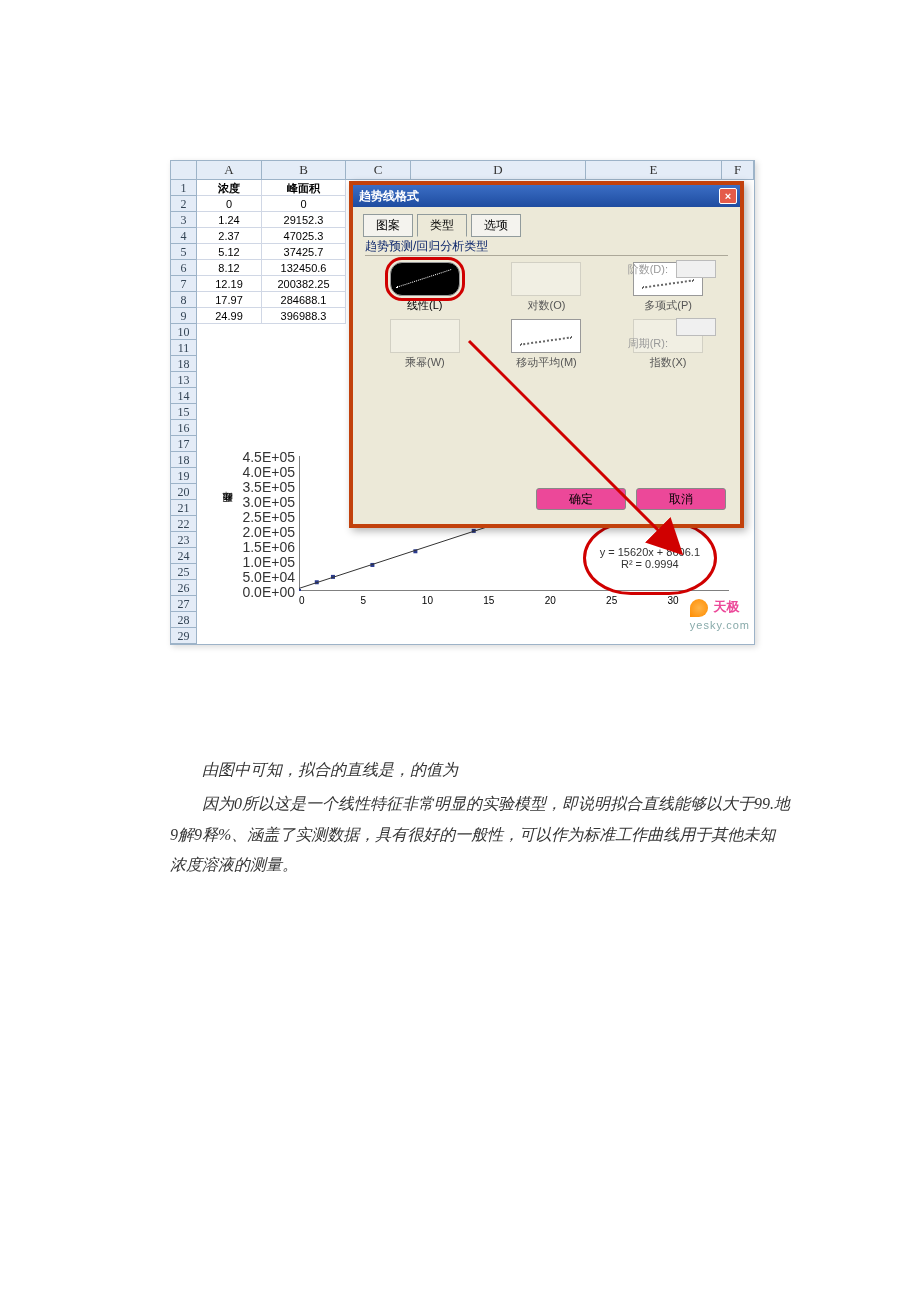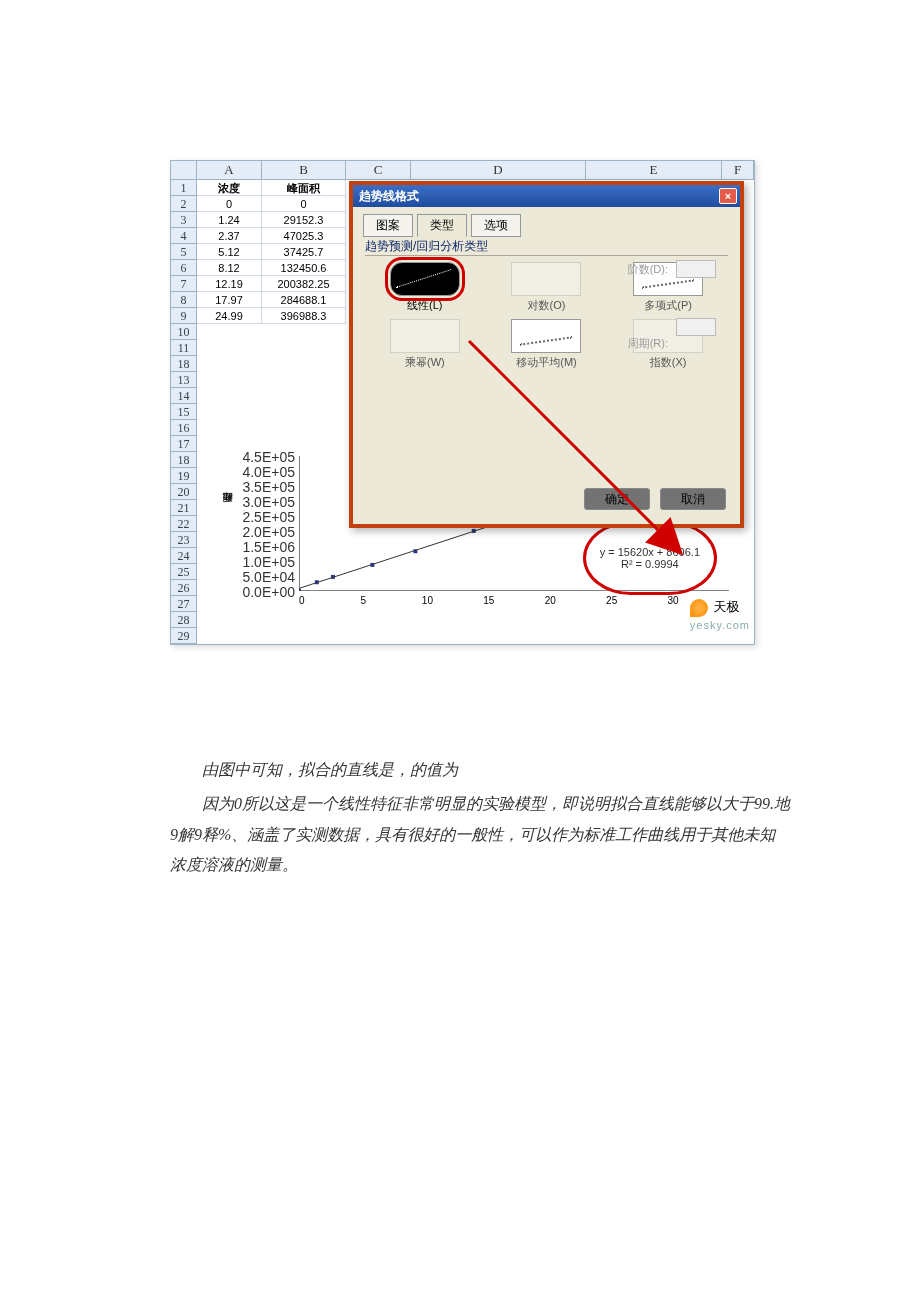--- a/index.html
+++ b/index.html
@@ -264,24 +264,24 @@
     border: 1px solid #bbb;
     background: #f0f0f0;
   }
   .dlg-buttons {
     display: flex;
     justify-content: flex-end;
     gap: 10px;
     padding: 10px 14px 14px 14px;
   }
   .dlg-btn {
-    width: 66px;
+    width: 90px;
     height: 22px;
     font-size: 12px;
-    background: #737373;
+    background: #ec4899;
     border: 1px solid #888;
     border-radius: 3px;
     cursor: pointer;
   }
   .arrow-svg {
     position: absolute;
     left: 178px;
     top: 140px;
     width: 400px;
     height: 300px;
@@ -494,21 +494,21 @@
       <defs>
         <marker id="ah" markerWidth="12" markerHeight="12" refX="10" refY="6" orient="auto">
           <path d="M0,0 L12,6 L0,12 Z" fill="#d00000"></path>
         </marker>
       </defs>
       <line x1="120" y1="40" x2="330" y2="250" stroke="#d00000" stroke-width="3" marker-end="url(#ah)"></line>
     </svg>
 
     <div class="watermark">
       <span class="icon"></span>
-      <span style="color:#000000;font-weight:normal">天极</span><br>
+      <span style="color:#ec4899;font-weight:bold">天极</span><br>
       <span style="font-size:11px;color:#8aa;letter-spacing:1px">yesky.com</span>
     </div>
 
   </div>
 
   <div class="article">
     <p>由图中可知，拟合的直线是，的值为</p>
     <p><span>因为0所以这是一个线性特征非常明显的实验模型，即说明拟合直线能够以大于99.地9解9释%、涵盖了实测数据，具有很好的一般性，可以作为标准工作曲线用于其他未知浓度溶液的测量。</span></p>
   </div>
 

